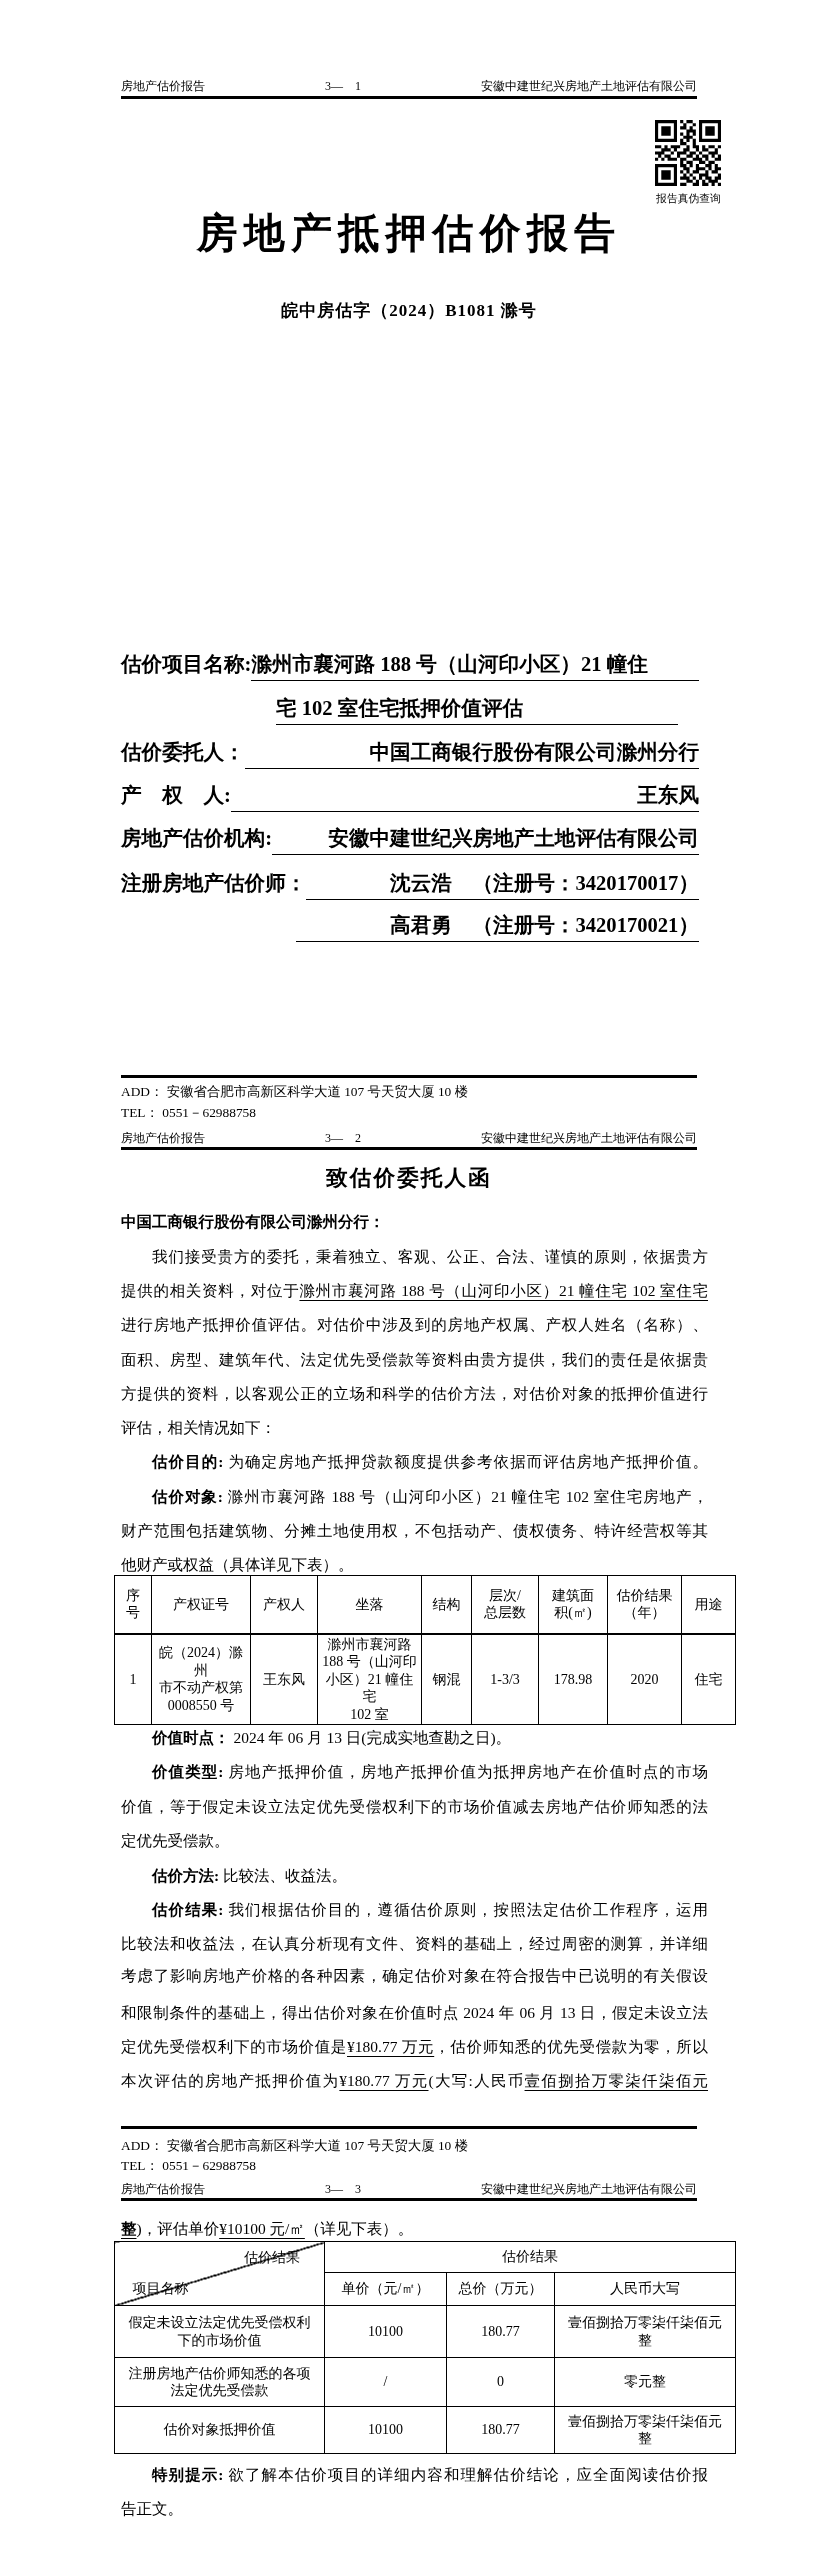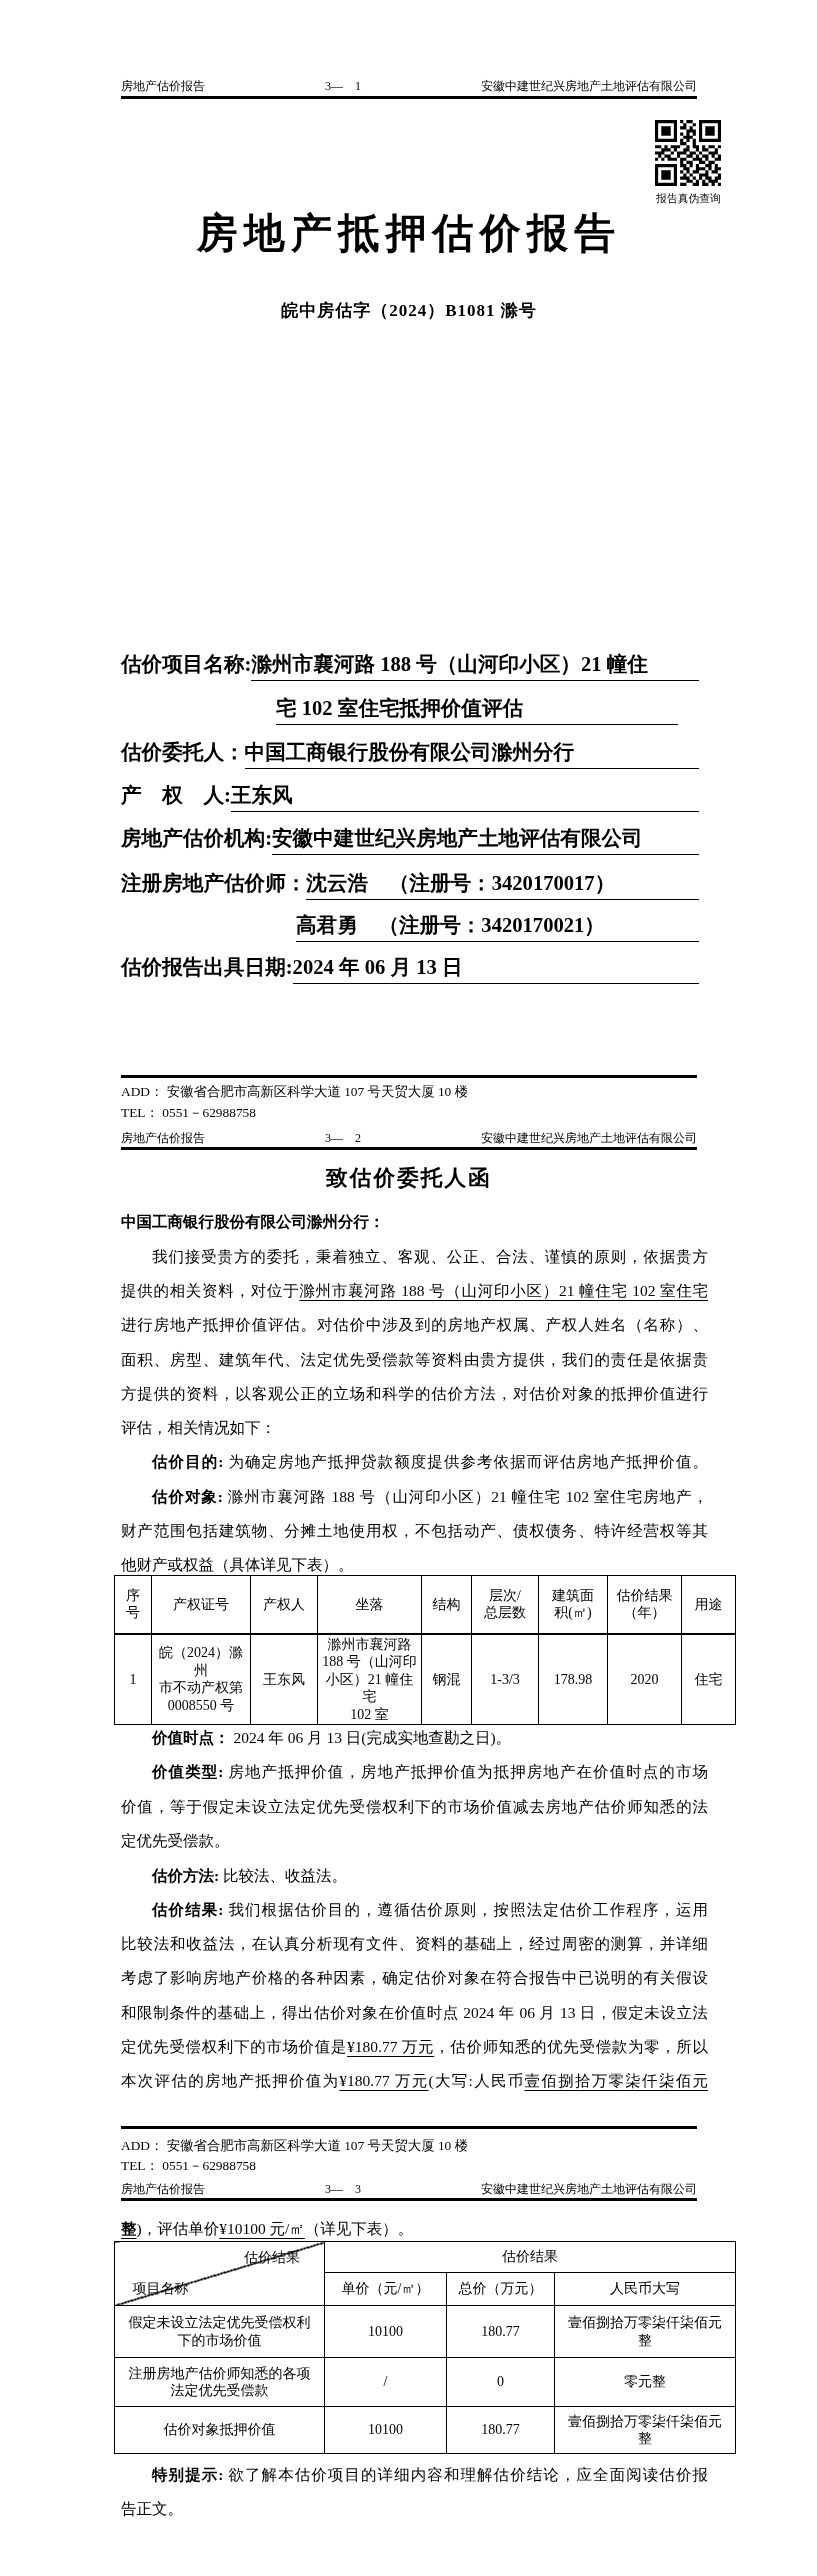--- a/index.html
+++ b/index.html
@@ -14,21 +14,21 @@
   
   .addr{position:absolute;left:121px;font-size:13.4px;line-height:15.5px;white-space:pre-wrap;}
   
   .title{position:absolute;left:0;width:818px;text-align:center;font-size:41px;line-height:47px;
          font-weight:bold;letter-spacing:6.2px;}
   .subtitle{position:absolute;left:0;width:818px;text-align:center;font-size:17px;line-height:19.6px;
          font-weight:bold;letter-spacing:1px;}
   .crow{position:absolute;left:121px;width:578px;height:30px;display:flex;align-items:flex-start;
         font-size:20.6px;line-height:24px;font-weight:bold;white-space:pre;}
   .crow .lab{flex:none;}
-  .crow .val{flex:1;border-bottom:1.5px solid #000;height:28px;text-align:left;overflow:visible;}
+  .crow .val{flex:1;border-bottom:1.5px solid #000;height:28px;text-align:right;overflow:visible;}
   .crow .val.left{text-align:left;}
   .crow .spacer{flex:none;width:175px;height:28px;}
   .crow .spacer2{flex:none;width:155px;height:28px;}
   .crow .val.fixed{flex:none;width:402px;}
   
   .ltitle{position:absolute;left:0;width:818px;text-align:center;font-size:21.6px;line-height:25px;font-weight:bold;letter-spacing:2.1px;font-family:Liberation Serif, serif;}
   .line{position:absolute;left:121px;width:587px;font-size:15.5px;line-height:19px;white-space:pre-wrap;box-sizing:border-box;}
   .just{text-align:justify;text-align-last:justify;}
   .ind{padding-left:31px;}
   .b{font-weight:bold;}
@@ -85,24 +85,20 @@
     <span class="lab">房地产估价机构:</span>
     <span class="val">安徽中建世纪兴房地产土地评估有限公司</span>
   </div>
   <div class="crow" style="top:871px;">
     <span class="lab">注册房地产估价师：</span>
     <span class="val">沈云浩　（注册号：3420170017）</span>
   </div>
   <div class="crow" style="top:913px;">
     <span class="spacer"></span>
     <span class="val">高君勇　（注册号：3420170021）</span>
-  </div>
-  <div class="crow" style="top:955px;">
-    <span class="lab">估价报告出具日期:</span>
-    <span class="val">2024 年 06 月 13 日</span>
   </div>
 
   <div class="rule" style="top:1075px;"></div>
   <div class="addr" style="top:1084px;">ADD： 安徽省合肥市高新区科学大道 107 号天贸大厦 10 楼</div>
   <div class="addr" style="top:1105px;">TEL： 0551－62988758</div>
 
   <div class="hdr" style="top:1132px;">
     <span>房地产估价报告</span>
     <span>3—    2</span>
     <span>安徽中建世纪兴房地产土地评估有限公司</span>
@@ -172,21 +168,21 @@
   </tbody>
     </table>
 
   <div class="line ind" style="top:1728px;"><span class="b">价值时点：</span><span> 2024 年 06 月 13 日(完成实地查勘之日)。</span></div>
   <div class="line just ind" style="top:1762px;"><span class="b">价值类型:</span><span> 房地产抵押价值，房地产抵押价值为抵押房地产在价值时点的市场</span></div>
   <div class="line just" style="top:1797px;">价值，等于假定未设立法定优先受偿权利下的市场价值减去房地产估价师知悉的法</div>
   <div class="line" style="top:1831px;">定优先受偿款。</div>
   <div class="line ind" style="top:1866px;"><span class="b">估价方法:</span><span> 比较法、收益法。</span></div>
   <div class="line just ind" style="top:1900px;"><span class="b">估价结果:</span><span> 我们根据估价目的，遵循估价原则，按照法定估价工作程序，运用</span></div>
   <div class="line just" style="top:1934px;">比较法和收益法，在认真分析现有文件、资料的基础上，经过周密的测算，并详细</div>
-  <div class="line just" style="top:1968px;">考虑了影响房地产价格的各种因素，确定估价对象在符合报告中已说明的有关假设</div>
+  <div class="line just" style="top:1968px;font-family:Liberation Mono, monospace;">考虑了影响房地产价格的各种因素，确定估价对象在符合报告中已说明的有关假设</div>
   <div class="line just" style="top:2003px;">和限制条件的基础上，得出估价对象在价值时点 2024 年 06 月 13 日，假定未设立法</div>
   <div class="line just" style="top:2037px;"><span>定优先受偿权利下的市场价值是</span><span class="u">¥180.77 万元</span><span>，估价师知悉的优先受偿款为零，所以</span></div>
   <div class="line just" style="top:2071px;"><span>本次评估的房地产抵押价值为</span><span class="u">¥180.77 万元</span><span>(大写:人民币</span><span class="u">壹佰捌拾万零柒仟柒佰元</span></div>
 
   <div class="rule" style="top:2126px;"></div>
   <div class="addr" style="top:2138px;">ADD： 安徽省合肥市高新区科学大道 107 号天贸大厦 10 楼</div>
   <div class="addr" style="top:2158px;">TEL： 0551－62988758</div>
 
   <div class="hdr" style="top:2183px;">
     <span>房地产估价报告</span>

